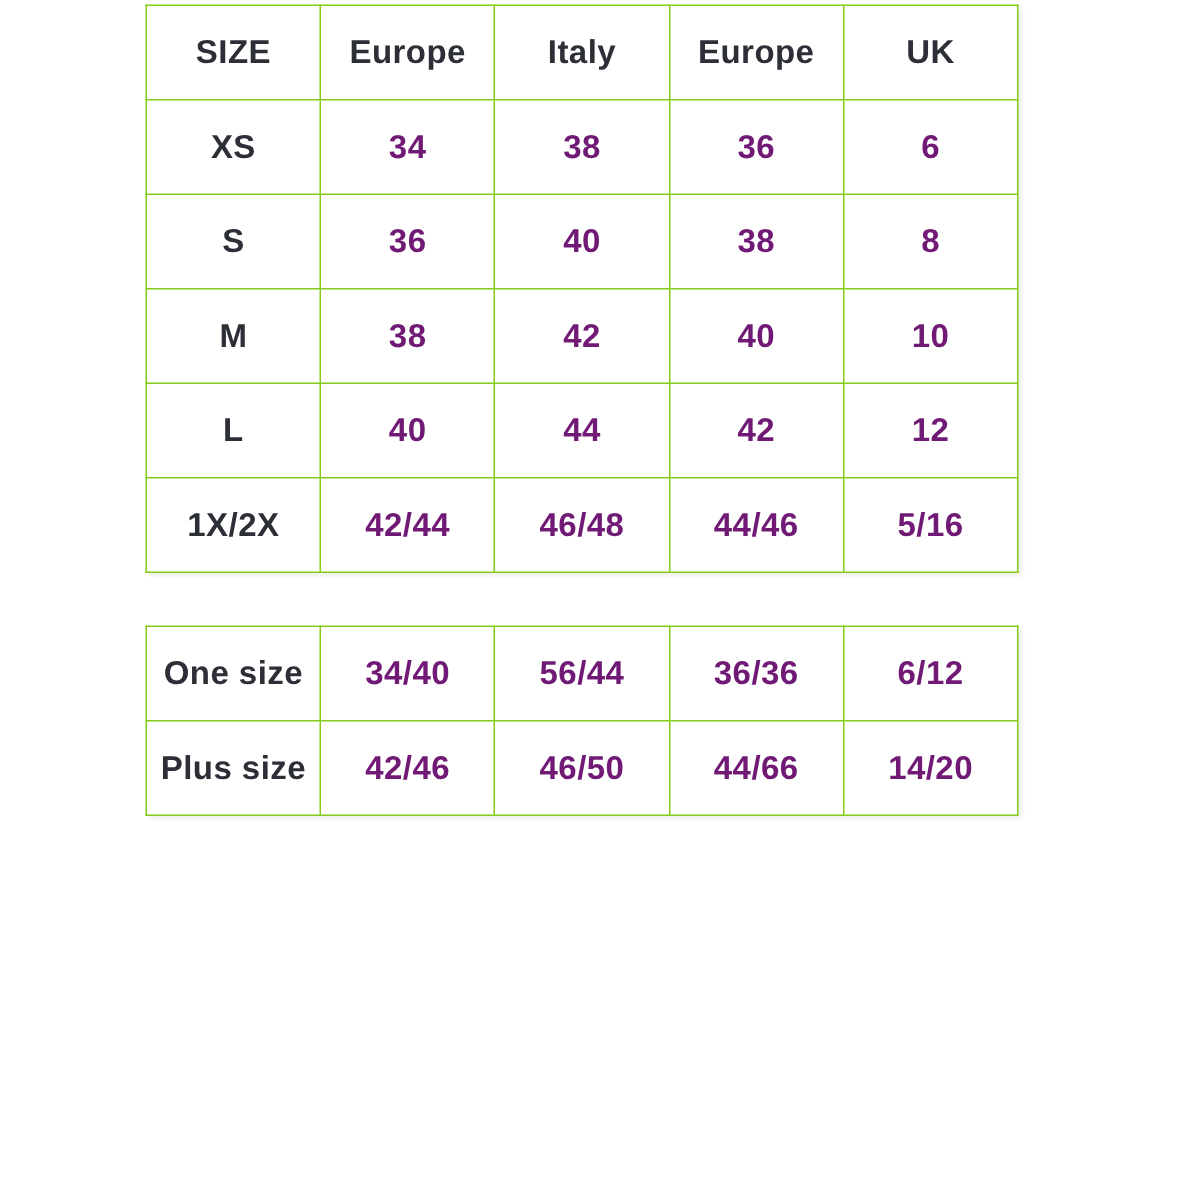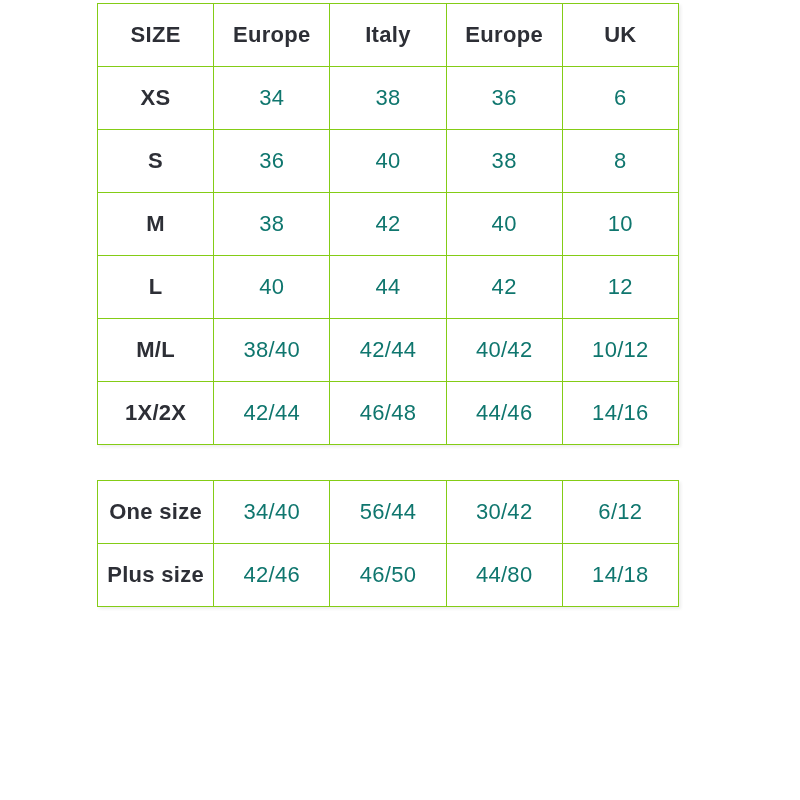--- a/index.html
+++ b/index.html
@@ -31,22 +31,22 @@
     letter-spacing: 0.3px;
     padding: 0 4px;
     overflow: hidden;
   }
   table.size-table thead th,
   table.size-table tbody th {
     font-weight: 700;
     color: #2d2f36;
   }
   table.size-table tbody td {
-    font-weight: 400;
-    color: #0f766e;
+    font-weight: 700;
+    color: #701a75;
   }
   #main-table { margin-bottom: 35px; }
 </style>
 </head>
 <body>
 
 <div class="chart-wrap">
 
   <table class="size-table" id="main-table">
     <thead>
@@ -81,48 +81,41 @@
           <td>10</td>
         </tr>
         <tr>
           <th>L</th>
           <td>40</td>
           <td>44</td>
           <td>42</td>
           <td>12</td>
         </tr>
         <tr>
-          <th>M/L</th>
-          <td>38/40</td>
-          <td>42/44</td>
-          <td>40/42</td>
-          <td>10/12</td>
-        </tr>
-        <tr>
           <th>1X/2X</th>
           <td>42/44</td>
           <td>46/48</td>
           <td>44/46</td>
-          <td>14/16</td>
+          <td>5/16</td>
         </tr>
       </tbody>
   </table>
 
   <table class="size-table" id="special-table">
     <tbody>
         <tr>
           <th>One size</th>
           <td>34/40</td>
           <td>56/44</td>
-          <td>30/42</td>
+          <td>36/36</td>
           <td>6/12</td>
         </tr>
         <tr>
           <th>Plus size</th>
           <td>42/46</td>
           <td>46/50</td>
-          <td>44/80</td>
-          <td>14/18</td>
+          <td>44/66</td>
+          <td>14/20</td>
         </tr>
       </tbody>
   </table>
 
 </div>
 
 </body></html>

